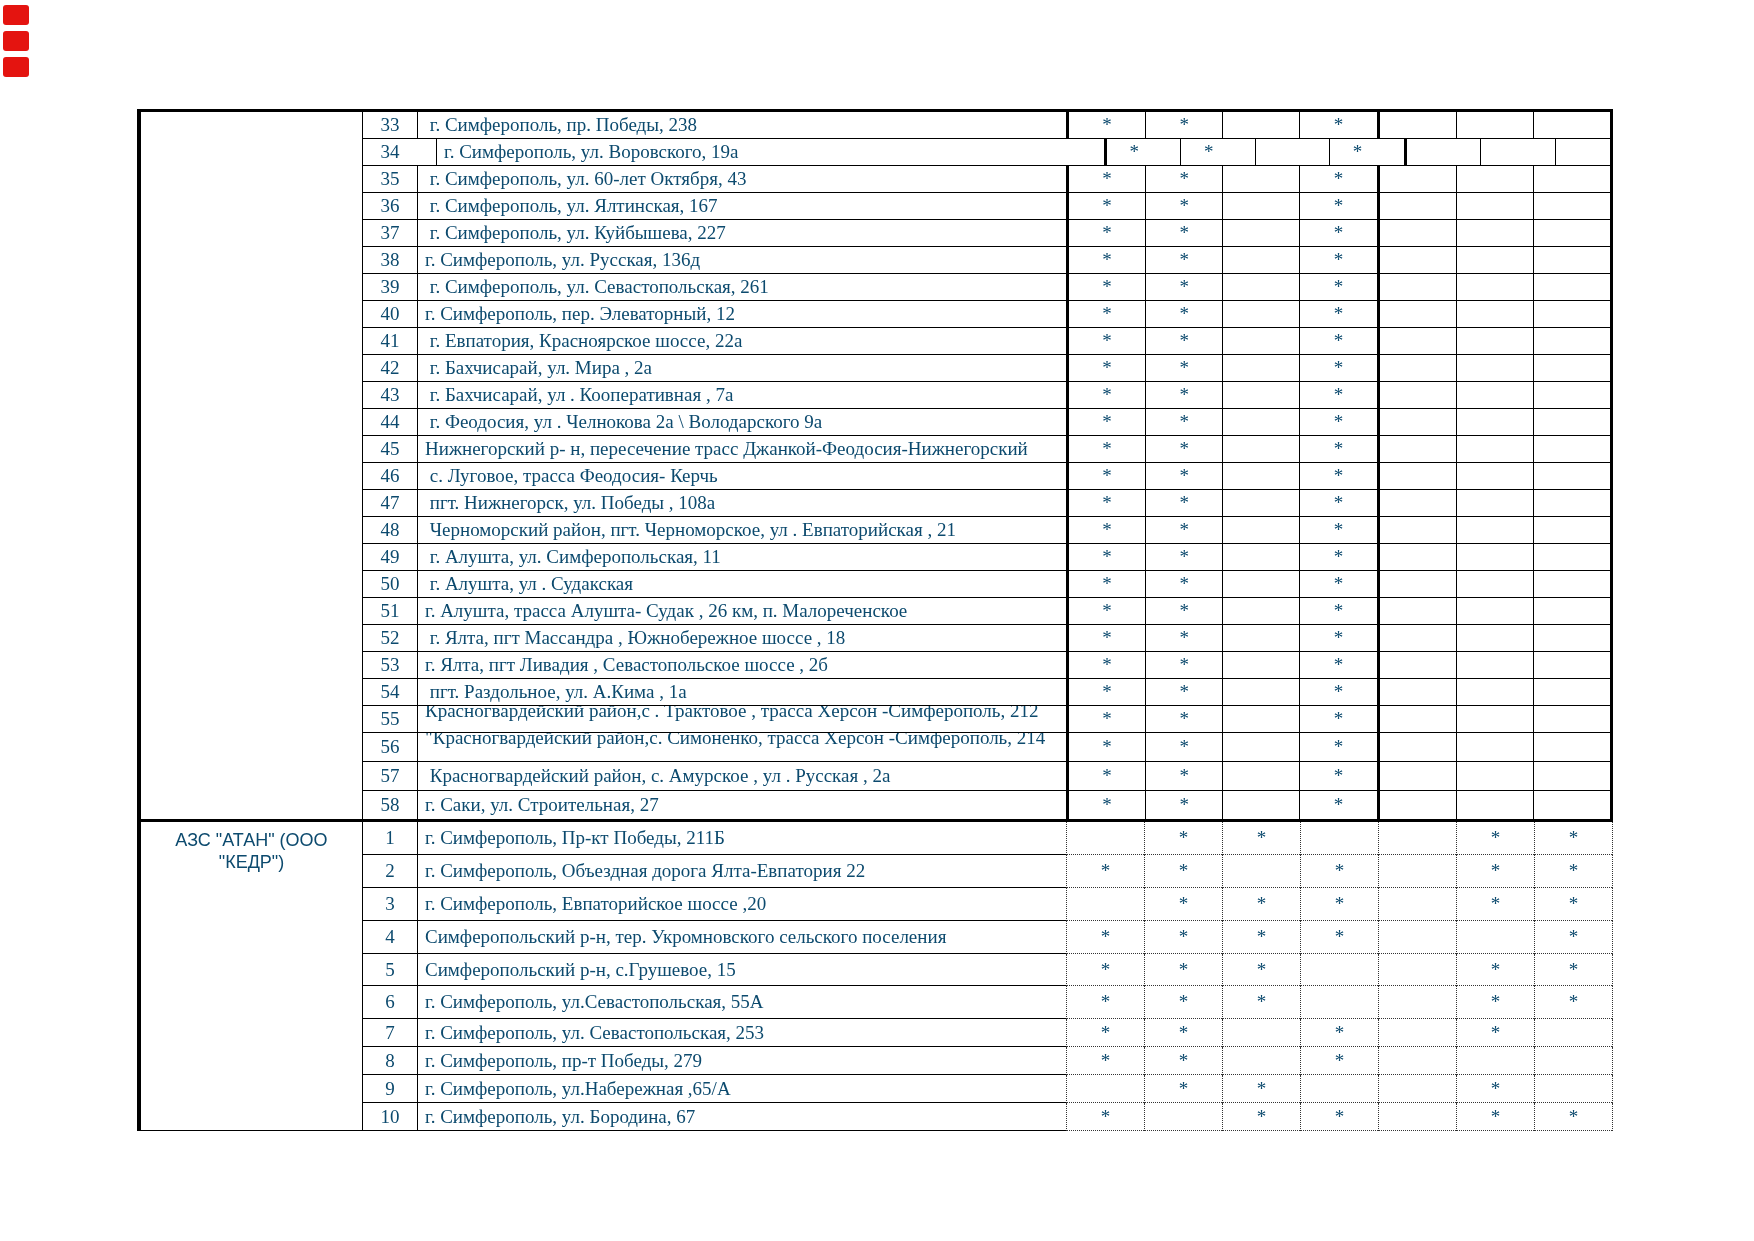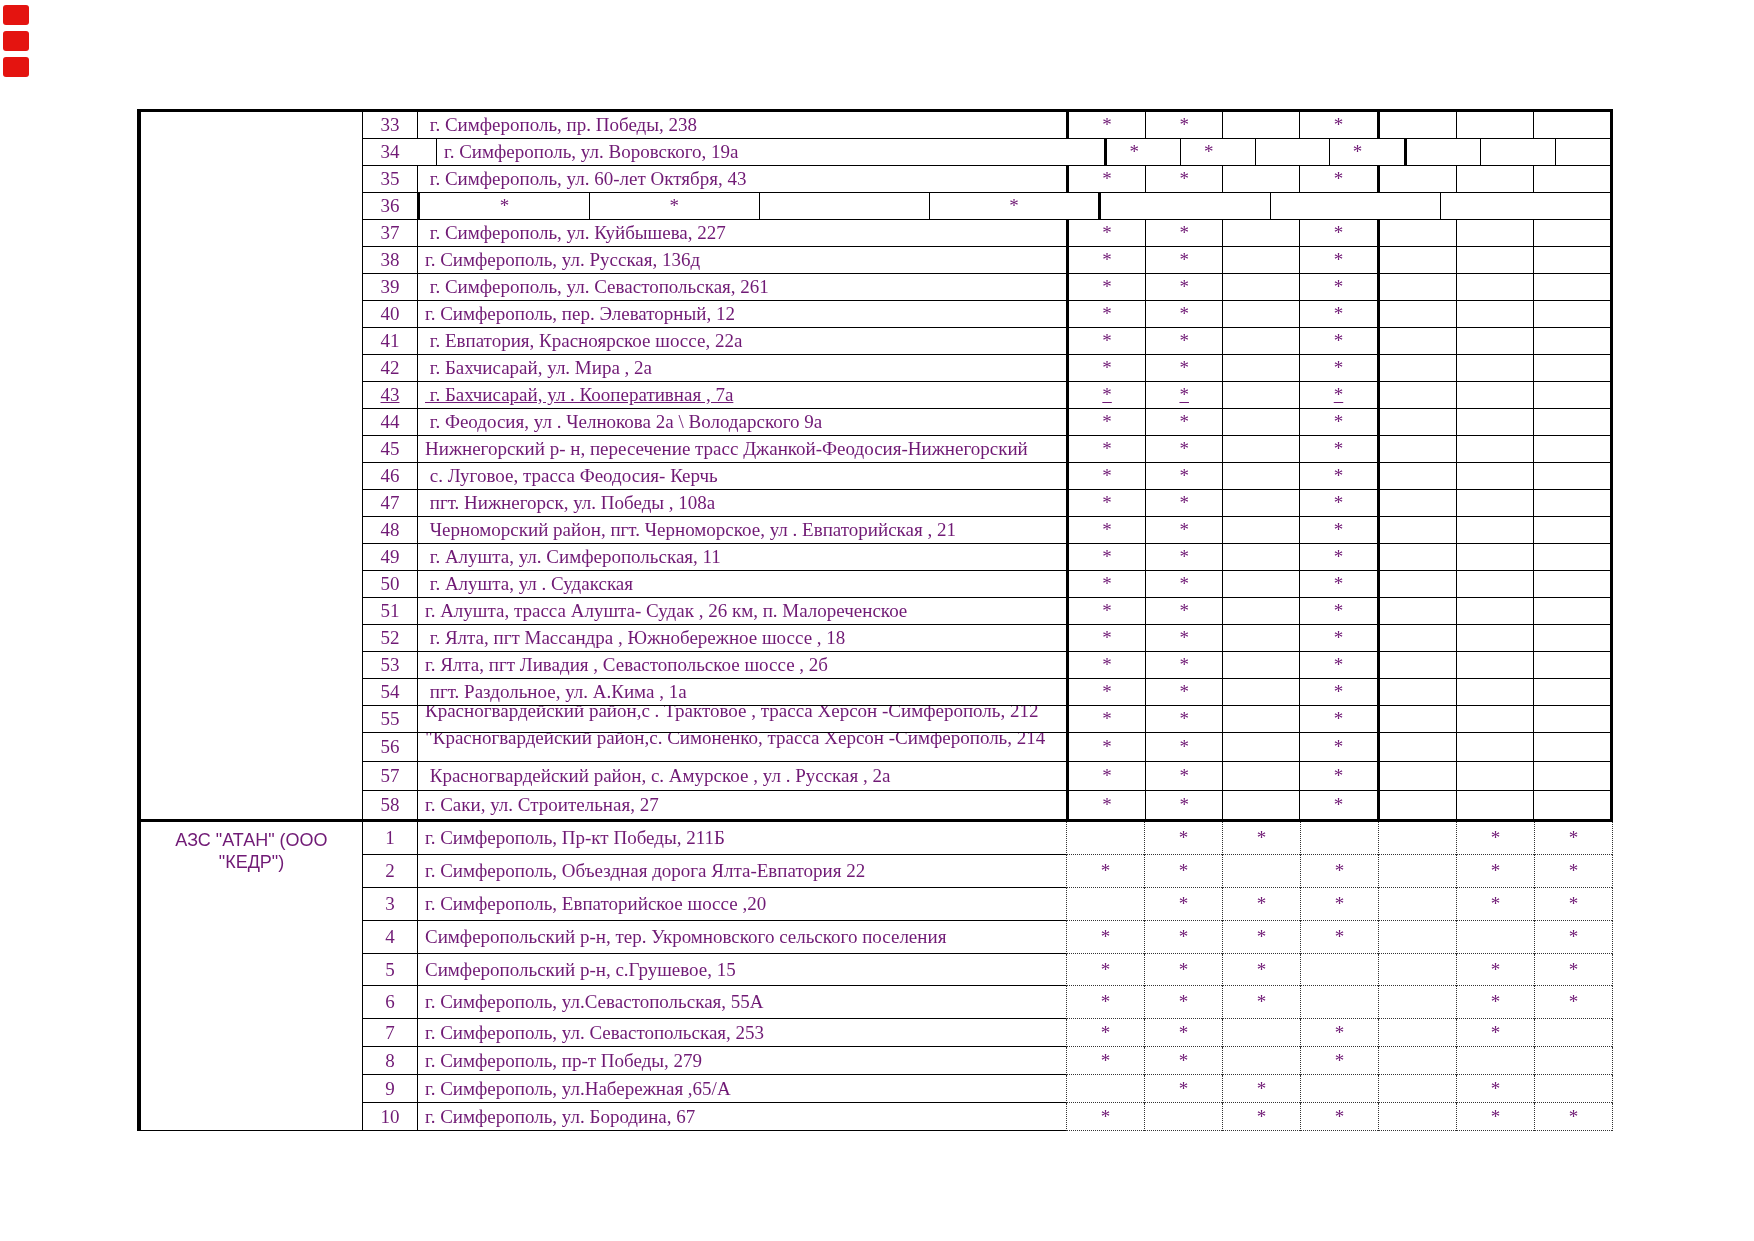--- a/index.html
+++ b/index.html
@@ -1,17 +1,17 @@
 <!DOCTYPE html>
 <html><head>
 <meta charset="utf-8">
 <style>
   html,body{margin:0;padding:0;background:#ffffff;}
   #canvas{position:relative;width:1754px;height:1241px;background:#ffffff;overflow:hidden;
-          font-family:"Liberation Serif", serif;color:#701a75;}
+          font-family:"Liberation Serif", serif;color:#0c4a6e;}
   
   .corner-mark{position:absolute;left:3px;width:26px;height:20px;border-radius:3px;background:#e41410;}
   
   #table{position:absolute;left:137px;top:109px;width:1472px;
          border-top:3px solid #000;border-left:4px solid #000;box-sizing:content-box;}
   .section{display:flex;}
   .section.s2{border-top:3px solid #000;}
   .sec-label{width:222px;flex:none;border-right:1px solid #000;box-sizing:border-box;
              font-family:"Liberation Sans", sans-serif;font-size:18px;line-height:22px;
              text-align:center;padding-top:7px;}
@@ -94,20 +94,21 @@
             <div class="cell c"></div>
             <div class="cell c">
               <span class="star">*</span>
             </div>
             <div class="cell c b1"></div>
             <div class="cell c"></div>
             <div class="cell c"></div>
           </div>
           <div class="row" style="height: 27px;">
             <div class="cell num">36</div>
+            <div class="cell addr"> г. Симферополь, ул. Ялтинская, 167</div>
             <div class="cell c b1">
               <span class="star">*</span>
             </div>
             <div class="cell c">
               <span class="star">*</span>
             </div>
             <div class="cell c"></div>
             <div class="cell c">
               <span class="star">*</span>
             </div>
@@ -210,21 +211,21 @@
               <span class="star">*</span>
             </div>
             <div class="cell c"></div>
             <div class="cell c">
               <span class="star">*</span>
             </div>
             <div class="cell c b1"></div>
             <div class="cell c"></div>
             <div class="cell c"></div>
           </div>
-          <div class="row" style="height: 27px; text-decoration: underline;">
+          <div class="row" style="height: 27px;">
             <div class="cell num">43</div>
             <div class="cell addr"> г. Бахчисарай, ул . Кооперативная , 7а</div>
             <div class="cell c b1">
               <span class="star">*</span>
             </div>
             <div class="cell c">
               <span class="star">*</span>
             </div>
             <div class="cell c"></div>
             <div class="cell c">

